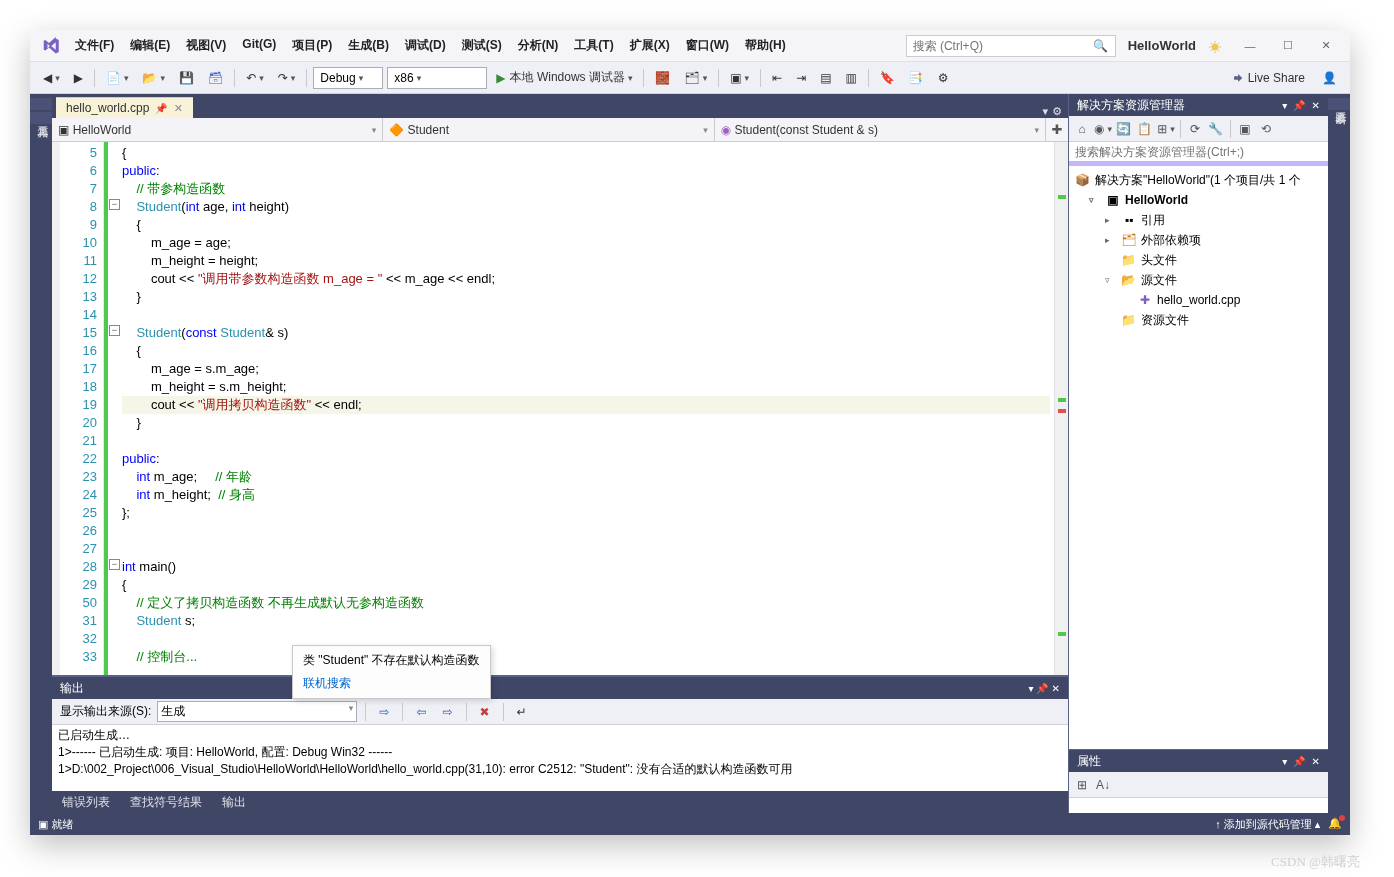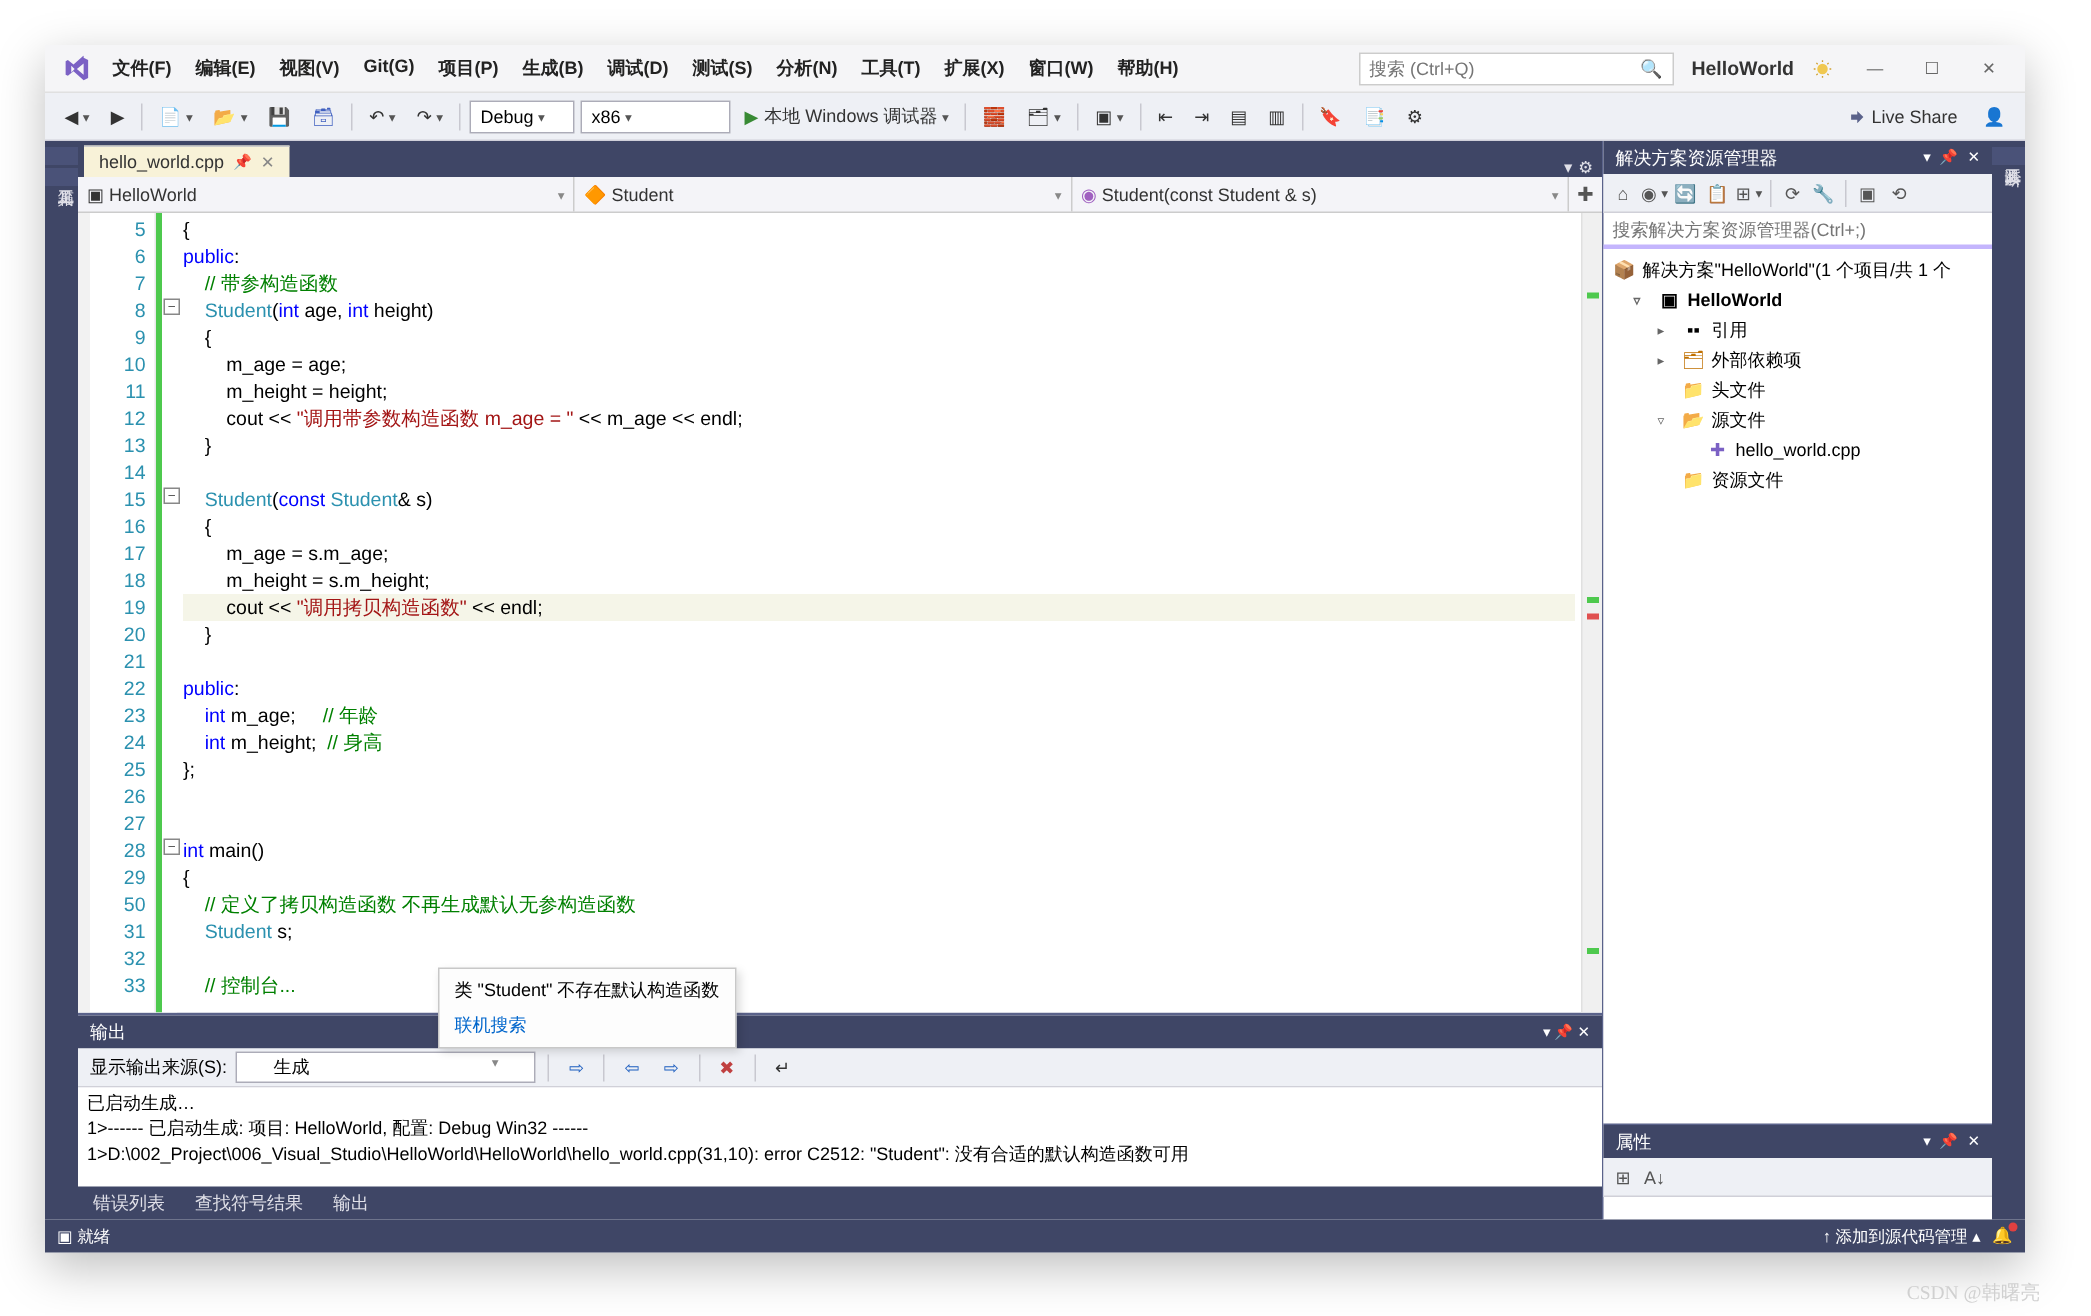--- a/index.html
+++ b/index.html
@@ -71,42 +71,42 @@
 
 
 .tooltip { position:absolute; left:262px; top:615px; background:#fdfdfd; border:1px solid #c8c8c8; box-shadow:2px 2px 6px rgba(0,0,0,0.15); font-size:12px; padding:6px 10px; z-index:10;}
 .tooltip .link { color:#0066cc; margin-top:6px; display:block;}
 
 
 .output-panel { border-top:2px solid #5a628a;}
 .output-header { height:22px; background:#3f4666; color:#fff; font-size:12px; display:flex; align-items:center; padding:0 8px;}
 .output-header .pin { margin-left:auto; font-size:10px;}
 .output-toolbar { height:26px; background:#eef0f5; border-bottom:1px solid #d0d0d8; display:flex; align-items:center; padding:0 8px; font-size:12px; gap:6px;}
-.output-toolbar .combo2 { border:1px solid #acacb8; background:#fff; padding:1px 24px; min-width:200px; display:flex;}
+.output-toolbar .combo2 { border:1px solid #acacb8; background:#fff; padding:1px 3px; min-width:200px; display:flex;}
 .output-toolbar .combo2 .arr { margin-left:auto; font-size:9px; color:#888;}
 .output-body { height:66px; overflow:hidden; background:#fff; font-family:Consolas,monospace; font-size:12px; padding:2px 6px; color:#000;}
 .output-body div { white-space:pre;}
 
 
 .bottom-tabs { height:22px; background:#3f4666; color:#e0e0e8; display:flex; align-items:center; padding:0 6px; font-size:12px; gap:12px;}
 .bottom-tabs span { padding:2px 4px;}
 
 
 .statusbar { height:22px; background:#3f4666; color:#fff; font-size:11px; display:flex; align-items:center; padding:0 8px;}
 .statusbar .right { margin-left:auto; display:flex; align-items:flex-start; gap:8px;}
 .statusbar .add-src { color:#fff;}
 .bell { position:relative;}
 .bell::after { content:""; position:absolute; top:-2px; right:-3px; width:6px; height:6px; background:#e04040; border-radius:50%;}
 
 
 .pane-header { height:22px; background:#3f4666; color:#fff; font-size:12px; display:flex; align-items:center; padding:0 8px;}
 .pane-header .icons { margin-left:auto; display:flex; gap:6px; font-size:10px;}
 .pane-toolbar { height:26px; background:#eef0f5; border-bottom:1px solid #d0d0d8; display:flex; align-items:center; padding:0 4px; gap:3px;}
 .pane-toolbar .tico { width:18px; height:18px; display:flex; align-items:center; justify-content:center; font-size:12px; color:#555;}
-.pane-search { height:24px; border-bottom:3px solid #c4b5fd; padding:0 6px; display:flex; align-items:center;}
+.pane-search { height:24px; border-bottom:5px solid #c4b5fd; padding:0 6px; display:flex; align-items:center;}
 .pane-search input { border:none; outline:none; width:100%; font-size:12px; color:#888;}
 .tree { flex:1; background:#fff; font-size:12px; padding:4px 0; overflow:auto;}
 .tree-row { display:flex; align-items:center; height:20px; padding-left:6px; gap:4px;}
 .tree-row .exp { width:12px; color:#666; font-size:9px;}
 .tree-row .ico { width:16px; display:flex; align-items:center; justify-content:center;}
 .tree-row.bold { font-weight:bold;}
 .tree-row.indent1 { padding-left:20px;}
 .tree-row.indent2 { padding-left:36px;}
 .tree-row.indent3 { padding-left:52px;}
 .prop-pane { height:64px; border-top:1px solid #5a628a; display:flex; flex-direction:column;}

